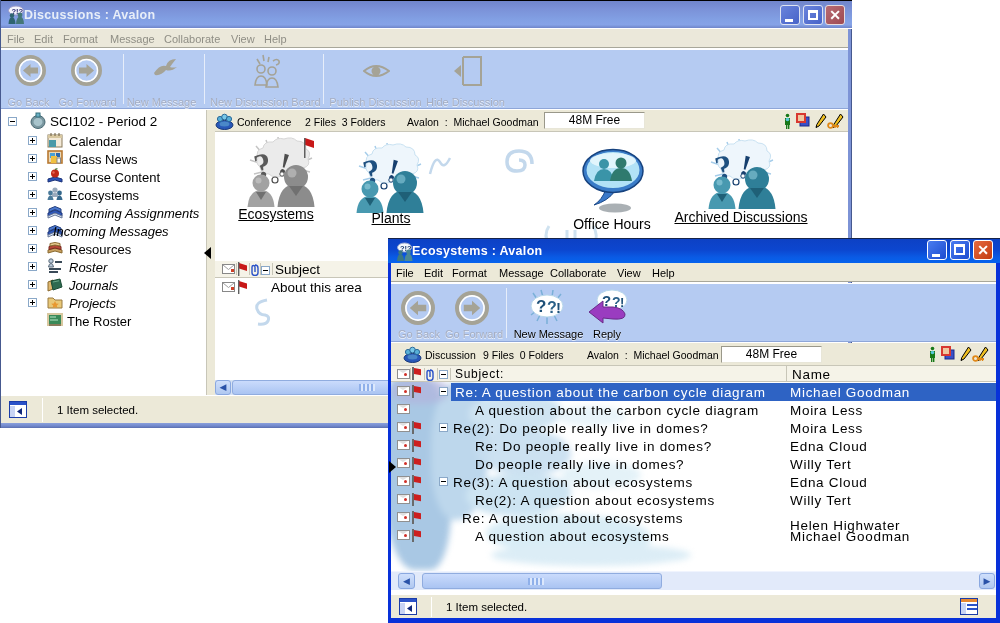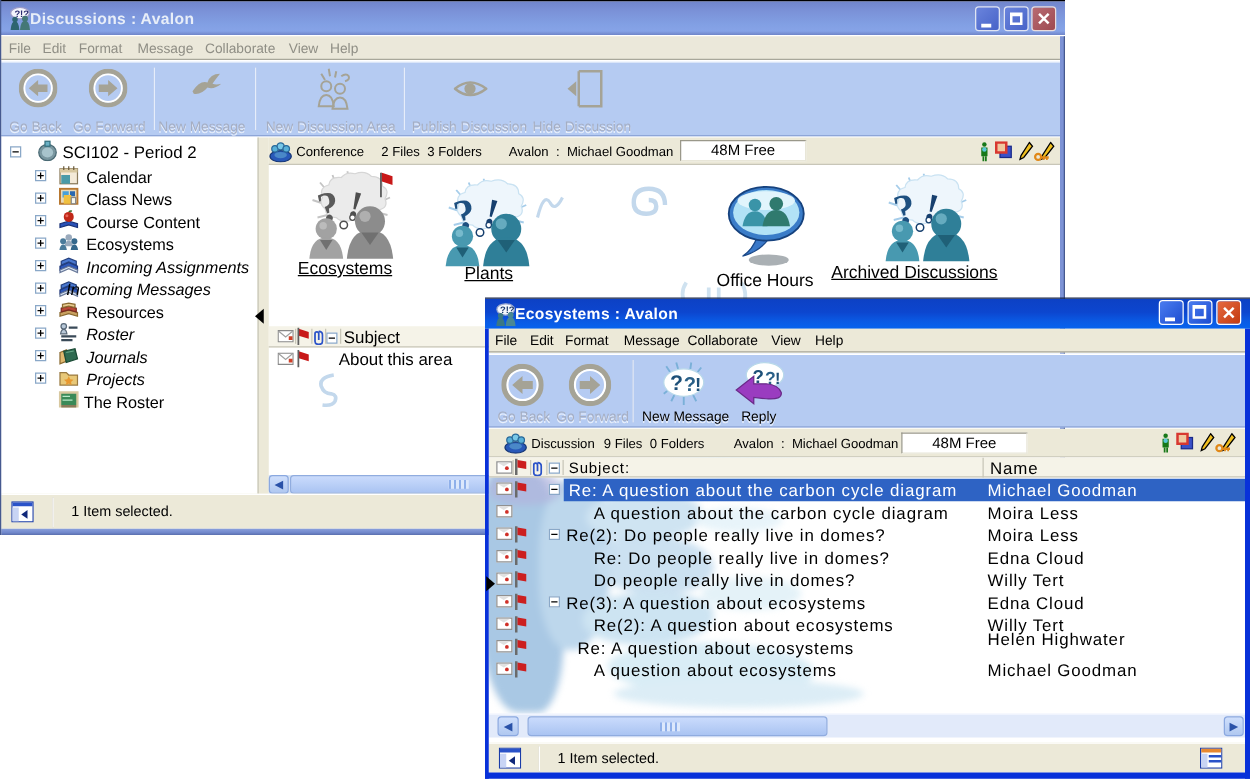--- a/index.html
+++ b/index.html
@@ -91,21 +91,21 @@
     <svg class="abs" style="left:248px; top:3px;" width="36" height="40" viewBox="0 0 36 40">
       <g stroke="#a5a396" fill="none" stroke-width="1.6">
         <path d="M8 6 l3 5 M14 2 l1 6 M20 4 l-1 5"></path>
         <circle cx="12" cy="16" r="4"></circle>
           <circle cx="23" cy="18" r="4"></circle>
         <path d="M6 32 q1-9 6-9 q5 0 6 9 z"></path>
           <path d="M17 34 q1-9 6-9 q5 0 6 9 z"></path>
         <path d="M24 8 q4-3 6 0 q1 3 -3 4"></path>
       </g>
     </svg>
-    <div class="tb-label" style="left:209px; top:46px; width:109px;">New Discussion Area</div>
+    <div class="tb-label" style="left:209px; top:46px; width:109px;">New Discussion Board</div>
 
     <svg class="abs" style="left:362px; top:10px;" width="27" height="22" viewBox="0 0 27 22">
       <path d="M1 11 Q13 1 26 11 Q13 21 1 11 Z" fill="none" stroke="#a5a396" stroke-width="2"></path>
       <circle cx="13" cy="11" r="4.5" fill="#a5a396"></circle>
     </svg>
     <div class="tb-label" style="left:326px; top:46px; width:97px;">Publish Discussion</div>
 
     <svg class="abs" style="left:452px; top:5px;" width="30" height="33" viewBox="0 0 30 33">
       <path d="M10 2 L28 2 L28 30 L10 30" fill="none" stroke="#a5a396" stroke-width="2"></path>
       <path d="M10 2 L10 30" stroke="#a5a396" stroke-width="2"></path>
@@ -342,21 +342,21 @@
         <circle cx="38" cy="38" r="2.2" fill="#fff" stroke="#163f6e" stroke-width="1"></circle>
         <circle cx="17" cy="47" r="8.5" fill="#4899b0"></circle>
         <circle cx="14.5" cy="44.5" r="3" fill="#8cc8d8" opacity="0.7"></circle>
         <path d="M3.5 71 q1.5-17 13.5-17 q12 0 13.5 17 z" fill="#4899b0"></path>
         <path d="M12 56 l5 8 l5 -8 z" fill="#1f6077"></path>
         <circle cx="52" cy="41" r="12" fill="#2f7f98"></circle>
         <circle cx="48" cy="37" r="4.5" fill="#8cc8d8" opacity="0.6"></circle>
         <path d="M33.5 71 q2-23 18.5-23 q16.5 0 18.5 23 z" fill="#2f7f98"></path>
         <path d="M45 50 l7 10 l7 -10 z" fill="#1f6077"></path>
       </svg>
-      <div class="ltxt" style="left:664px; top:99px; width:152px; font-size:14px; text-decoration:underline;">Archived Discussions</div>
+      <div class="ltxt" style="left:664px; top:99px; width:152px; text-align:center; font-size:14px; text-decoration:underline;">Archived Discussions</div>
     </div>
     <div id="subjlist">
 
       <div class="abs" style="left:214px; top:151px; width:635px; height:17px; background:#f5f3e8; border-bottom:1px solid #c8c6b8;"></div>
       <svg class="abs" style="left:221px; top:154px;" width="13" height="10" viewBox="0 0 13 10">
         <rect x="0.5" y="0.5" width="12" height="9" fill="#fff" stroke="#888"></rect>
         <path d="M1 1 L6.5 5.5 L12 1" fill="none" stroke="#a0a0a0"></path>
         <rect x="9" y="5" width="3" height="3" fill="#d04028"></rect>
       </svg>
       <svg class="abs" style="left:236px; top:152px;" width="11" height="14" viewBox="0 0 11 14">
@@ -598,21 +598,21 @@
       </div>
       <div class="flagred" style="left:21px; top:127px;"></div>
     <div class="ltxt" style="left:84px; top:127px; font-size:13.5px;">Re(2): A question about ecosystems</div>
     <div class="ltxt" style="left:399px; top:127px; font-size:13.5px;">Willy Tert</div>
 
     <div class="env" style="left:6px; top:146px;">
         <i class="ered"></i>
       </div>
       <div class="flagred" style="left:21px; top:145px;"></div>
     <div class="ltxt" style="left:71px; top:145px; font-size:13.5px;">Re: A question about ecosystems</div>
-    <div class="ltxt" style="left:399px; top:138px; font-size:13.5px;">Helen Highwater</div>
+    <div class="ltxt" style="left:399px; top:152px; font-size:13.5px;">Helen Highwater</div>
 
     <div class="env" style="left:6px; top:164px;">
         <i class="ered"></i>
       </div>
       <div class="flagred" style="left:21px; top:163px;"></div>
     <div class="ltxt" style="left:84px; top:163px; font-size:13.5px;">A question about ecosystems</div>
     <div class="ltxt" style="left:399px; top:163px; font-size:13.5px;">Michael Goodman</div>
   </div>
 
   <div class="abs" style="left:3px; top:333px; width:605px; height:19px; background:#e2eafa; border-top:1px solid #f0f4fe;" id="hscroll2">

